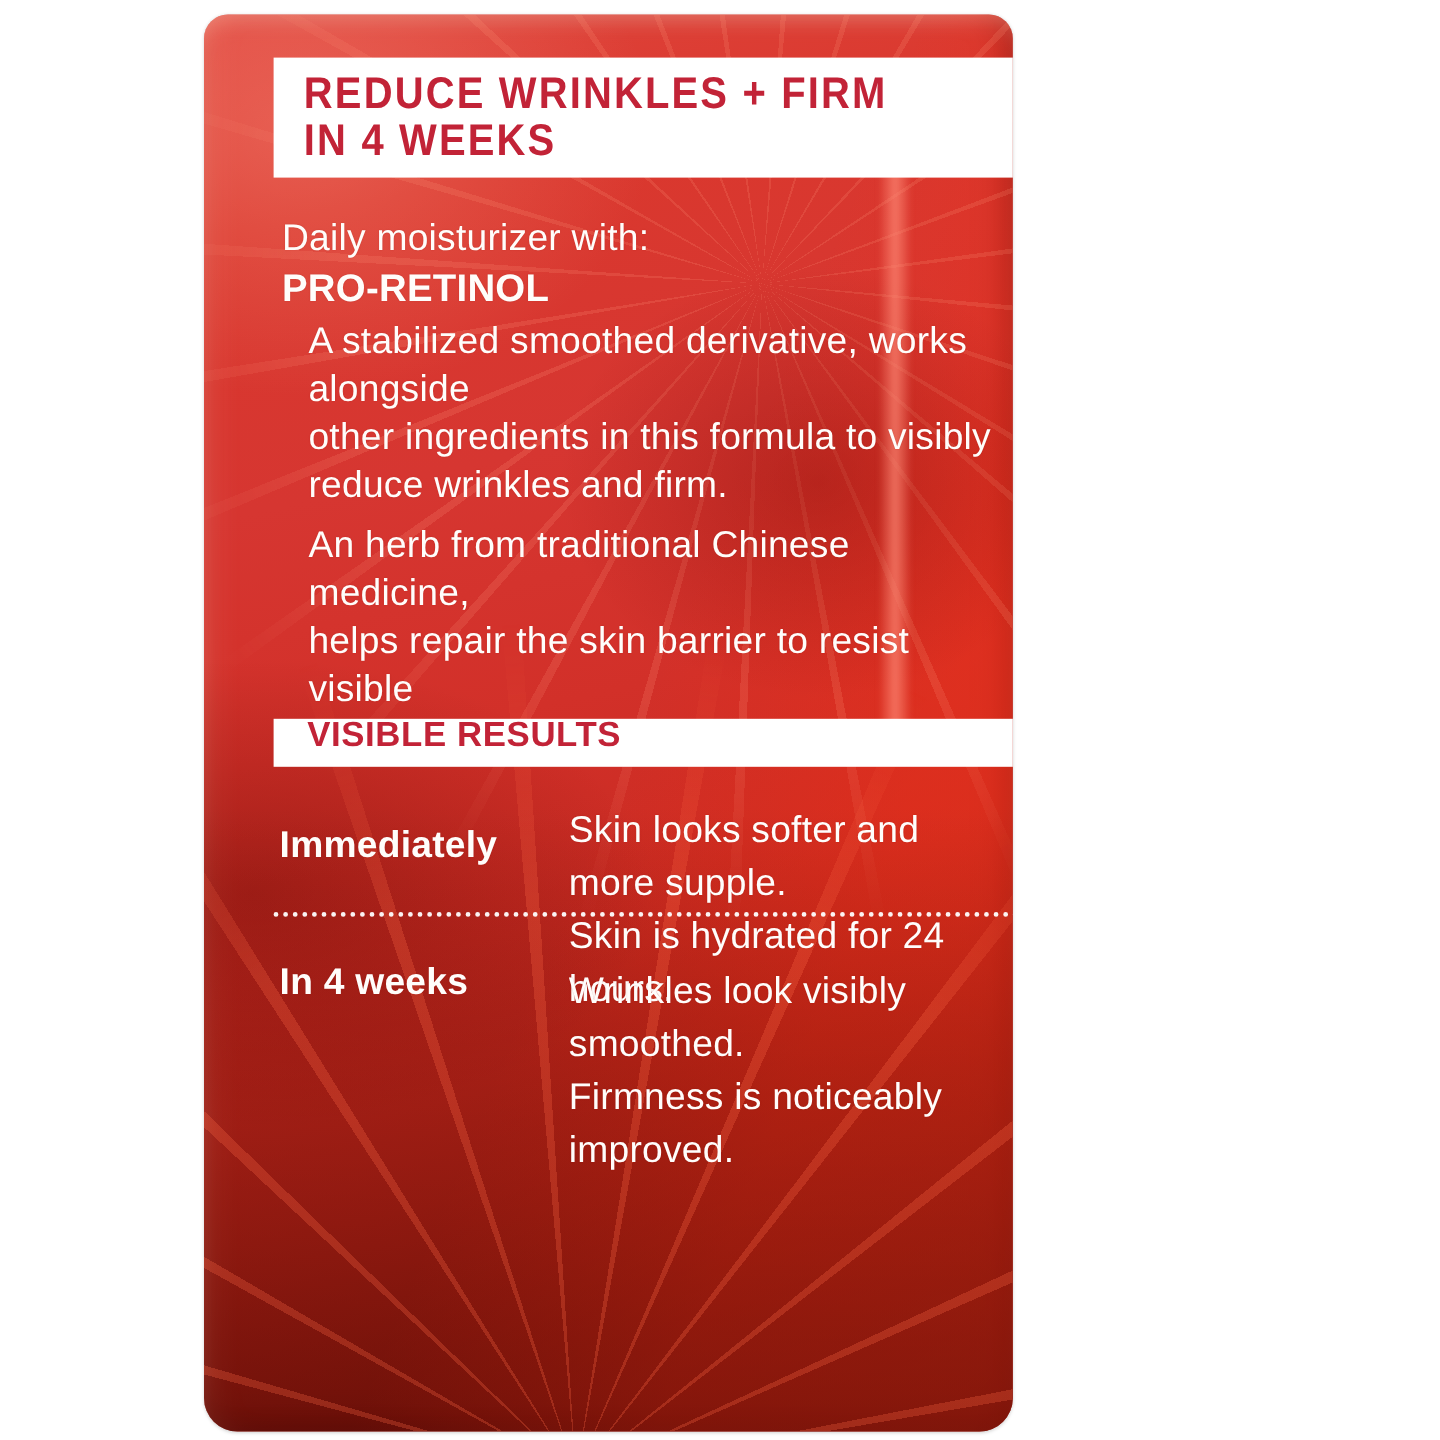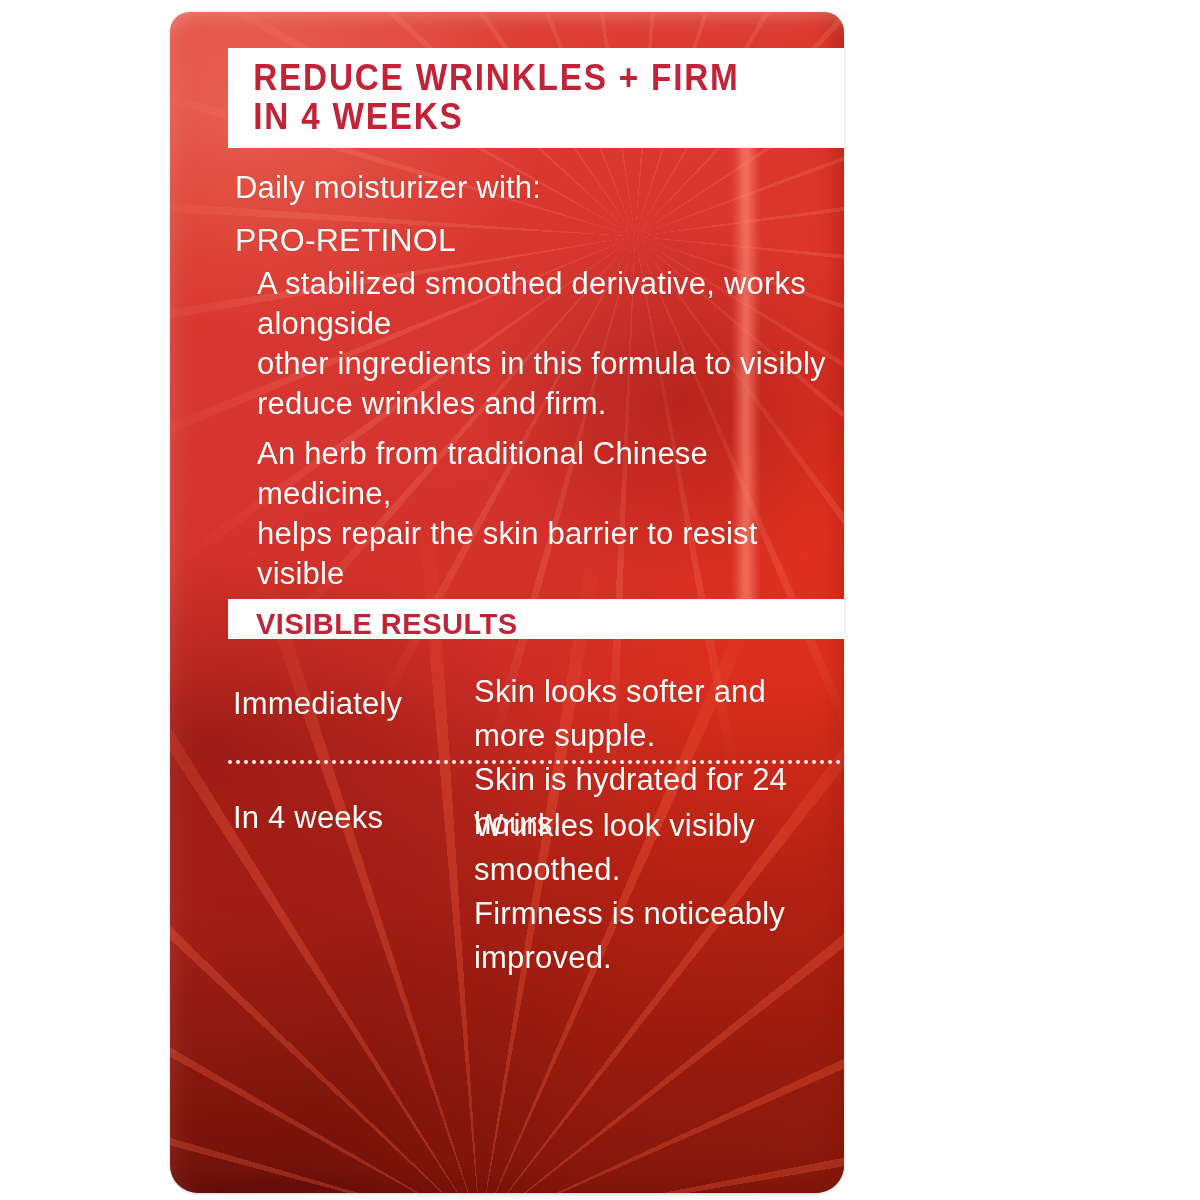--- a/index.html
+++ b/index.html
@@ -36,36 +36,36 @@
     background:repeating-conic-gradient(from -75deg at 46% 103%,rgba(255,105,70,.28) 0deg 1.3deg,rgba(255,105,70,0) 1.3deg 14deg);
     -webkit-mask:radial-gradient(circle at 46% 103%,#000 0 38%,transparent 56%);
     mask:radial-gradient(circle at 46% 103%,#000 0 38%,transparent 56%);
   }
   .streak{position:absolute;pointer-events:none;filter:blur(2px);}
   .streak-stem{left:562px;top:120px;width:28px;height:500px;
     background:linear-gradient(90deg,rgba(255,130,110,0),rgba(255,140,120,.7) 50%,rgba(255,130,110,0));}
   .streak-bottom{left:806px;top:860px;width:30px;height:330px;
     background:linear-gradient(90deg,rgba(255,130,110,0),rgba(255,150,125,.6) 50%,rgba(255,130,110,0));}
 
-  .banner{position:absolute;left:58px;width:757px;background:#ffffff;display:flex;align-items:flex-end;}
+  .banner{position:absolute;left:58px;width:757px;background:#ffffff;display:flex;align-items:flex-start;}
   .banner-header{top:36px;height:100px;align-items:flex-start;}
   .banner-results{top:587px;height:40px;}
   .banner-directions{top:891px;height:42px;}
   .banner-title{
     color:#c22337;font-weight:bold;padding-left:28px;
     letter-spacing:.5px;line-height:1;white-space:pre-line;
   }
   .title-main{font-size:37px;letter-spacing:2px;line-height:39px;padding-top:10px;
     transform:scaleX(.9);transform-origin:0 0;}
   .title-section{font-size:29px;}
 
   .wtxt{position:absolute;color:#fffdfb;text-shadow:0 0 1px rgba(140,15,8,.35);}
   .body-txt{font-size:31px;line-height:40px;letter-spacing:.2px;white-space:pre-line;}
-  .bold-txt{font-weight:normal;}
-  .intro{left:65px;top:156px;}
+  .bold-txt{font-weight:bold;}
+  .intro{left:65px;top:166px;}
   .ing-name-1{left:65px;top:208px;font-size:32px;}
   .ing-desc-1{left:87px;top:252px;}
   .ing-name-2{left:65px;top:378px;font-size:32px;}
   .ing-desc-2{left:87px;top:422px;}
   .row-label-1{left:63px;top:672px;font-size:31px;}
   .row-desc-1{left:304px;top:658px;line-height:44px;}
   .row-label-2{left:63px;top:786px;font-size:31px;}
   .row-desc-2{left:304px;top:792px;line-height:44px;}
   .dotted{position:absolute;left:58px;top:748px;width:757px;height:0;
     border-top:4px dotted rgba(255,255,255,.95);}

